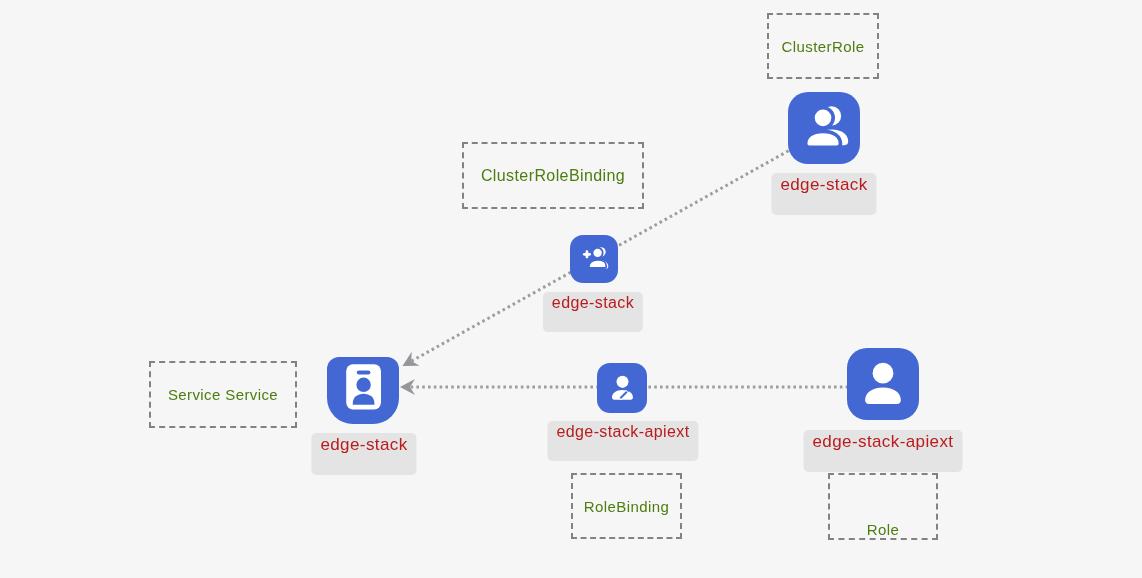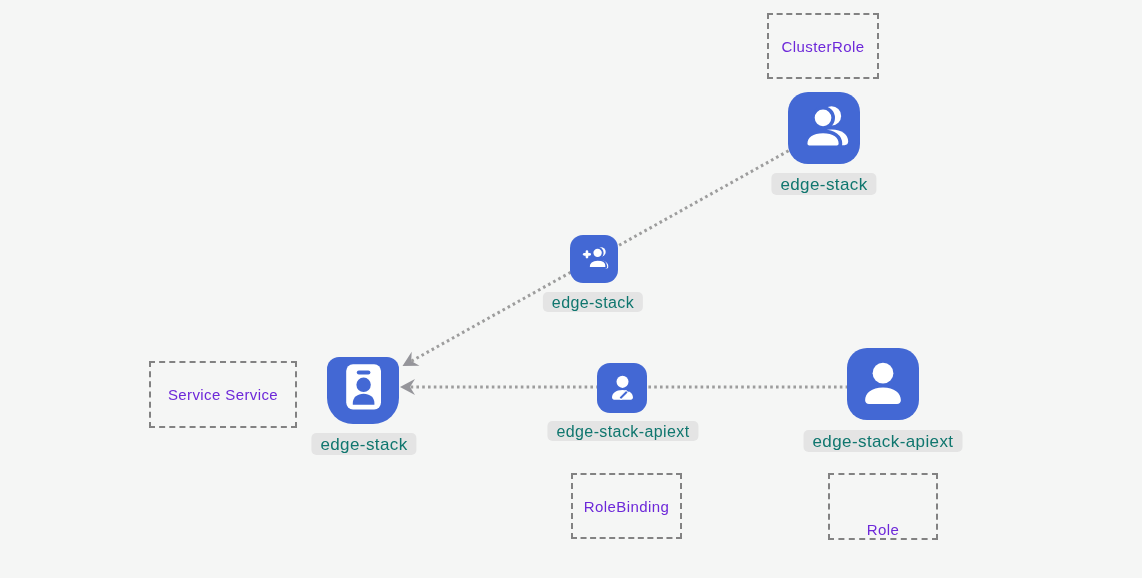--- a/index.html
+++ b/index.html
@@ -22,41 +22,41 @@
     left: 0; top: 0;
     width: 1142px; height: 578px;
     z-index: 1;
   }
   .type-box {
     position: absolute;
     border: 2px dashed #828282;
     display: flex;
     align-items: center;
     justify-content: center;
-    color: #6d28d9;
+    color: #4d7c0f;
     letter-spacing: 0.4px;
     z-index: 2;
     box-sizing: border-box;
   }
   .node-icon {
     position: absolute;
     background: #4368d4;
     display: flex;
     align-items: center;
     justify-content: center;
     z-index: 3;
   }
   .node-icon svg { display: block; }
   .node-label {
     position: absolute;
     transform: translateX(-50%);
     background: #e4e4e4;
-    color: #0f766e;
+    color: #b91c1c;
     border-radius: 5px;
-    padding: 2px 9px 0 9px;
+    padding: 2px 9px 20px 9px;
     font-size: 17px;
     letter-spacing: 0.4px;
     white-space: nowrap;
     z-index: 4;
   }
   
   .box-cluster-role        { left: 767px; top: 13px;  width: 112px; height: 66px; font-size: 15px; }
   .box-cluster-role-binding{ left: 462px; top: 142px; width: 182px; height: 67px; font-size: 16px; }
   .box-service-account     { left: 149px; top: 361px; width: 148px; height: 67px; font-size: 15px; }
   .box-role-binding        { left: 571px; top: 473px; width: 111px; height: 66px; font-size: 15px; }
@@ -83,20 +83,23 @@
 
     <line x1="824" y1="131" x2="409" y2="362.5" stroke="#9d9d9d" stroke-width="3" stroke-dasharray="2.6 3.2"></line>
     <path d="M0,0 L15,-8 L10,0 L15,8 Z" fill="#95959a" transform="translate(402.5,366) rotate(-29.2)"></path>
 
     <line x1="883" y1="387" x2="408" y2="387" stroke="#9d9d9d" stroke-width="3" stroke-dasharray="2.6 3.2"></line>
     <path d="M0,0 L15,-8 L10,0 L15,8 Z" fill="#95959a" transform="translate(400,387)"></path>
   </svg>
 
   <div class="type-box box-cluster-role">
     <span>ClusterRole</span>
+  </div>
+  <div class="type-box box-cluster-role-binding">
+    <span>ClusterRoleBinding</span>
   </div>
   <div class="type-box box-service-account">
     <span>Service Service</span>
   </div>
   <div class="type-box box-role-binding">
     <span>RoleBinding</span>
   </div>
   <div class="type-box box-role">
     <span>Role</span>
   </div>

